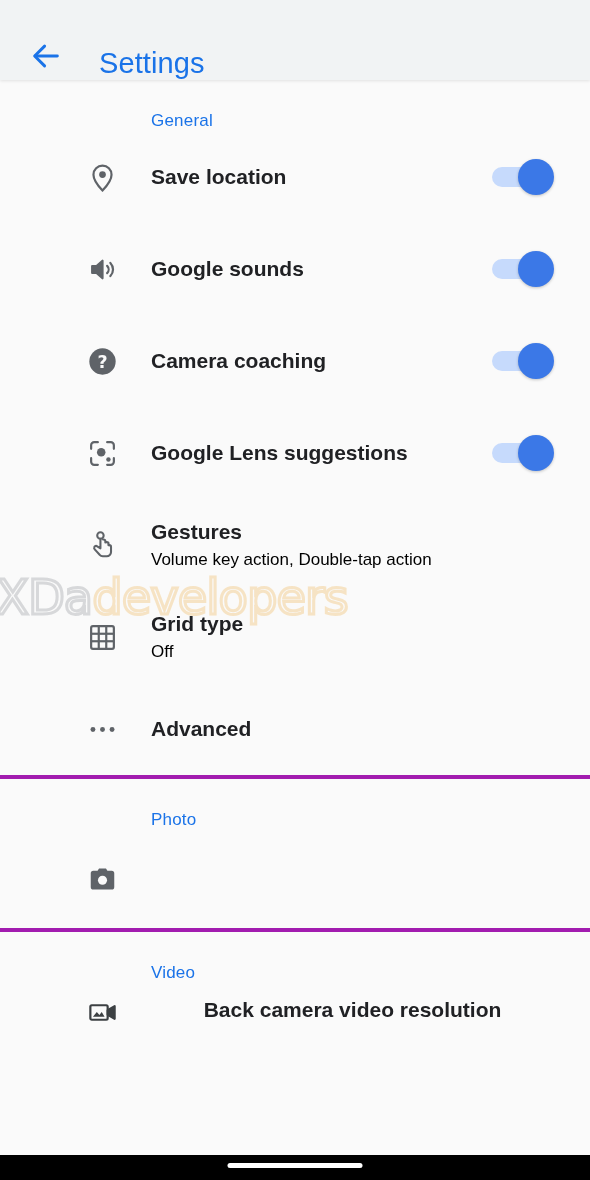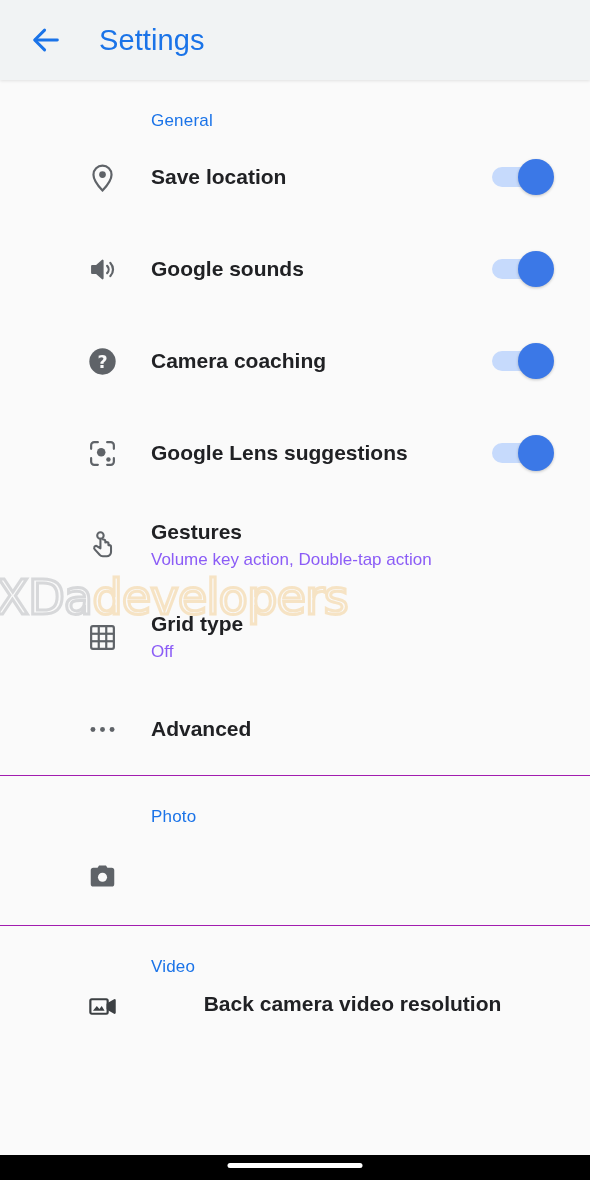--- a/index.html
+++ b/index.html
@@ -14,21 +14,21 @@
     font-family: "Liberation Sans", sans-serif;
     background: #fafafa;
     position: relative;
   }
 
   
   .appbar {
     height: 80px;
     background: #f1f3f4;
     display: flex;
-    align-items: center;
+    align-items: flex-end;
     padding-left: 22px;
     position: relative;
     z-index: 5;
     box-shadow: 0 1px 3px rgba(0,0,0,0.10);
   }
   .back-btn {
     width: 48px;
     height: 48px;
     display: flex;
     align-items: center;
@@ -48,21 +48,21 @@
     position: absolute;
     top: 80px;
     left: 0;
     right: 0;
     bottom: 25px;
     background: #fafafa;
     overflow: hidden;
   }
 
   .section { position: relative; padding-left: 48px; }
-  .section + .section { border-top: 1px solid #a21caf; }
+  .section + .section { border-top: 4px solid #a21caf; }
 
   .section-title {
     color: #1a73e8;
     font-size: 17px;
     padding: 31px 0 0 103px;
     letter-spacing: 0.2px;
   }
 
   .row {
     display: flex;
@@ -85,21 +85,21 @@
   }
   .row-text { flex: 1 1 auto; min-width: 0; }
   .row-title {
     font-size: 21px;
     color: #202124;
     line-height: 1.25;
     font-weight: bold;
   }
   .row-sub {
     font-size: 17px;
-    color: #8b5cf6;
+    color: #000000;
     margin-top: 5px;
     line-height: 1.2;
   }
 
   
   .switch {
     flex: 0 0 auto;
     width: 62px;
     height: 36px;
     position: relative;

